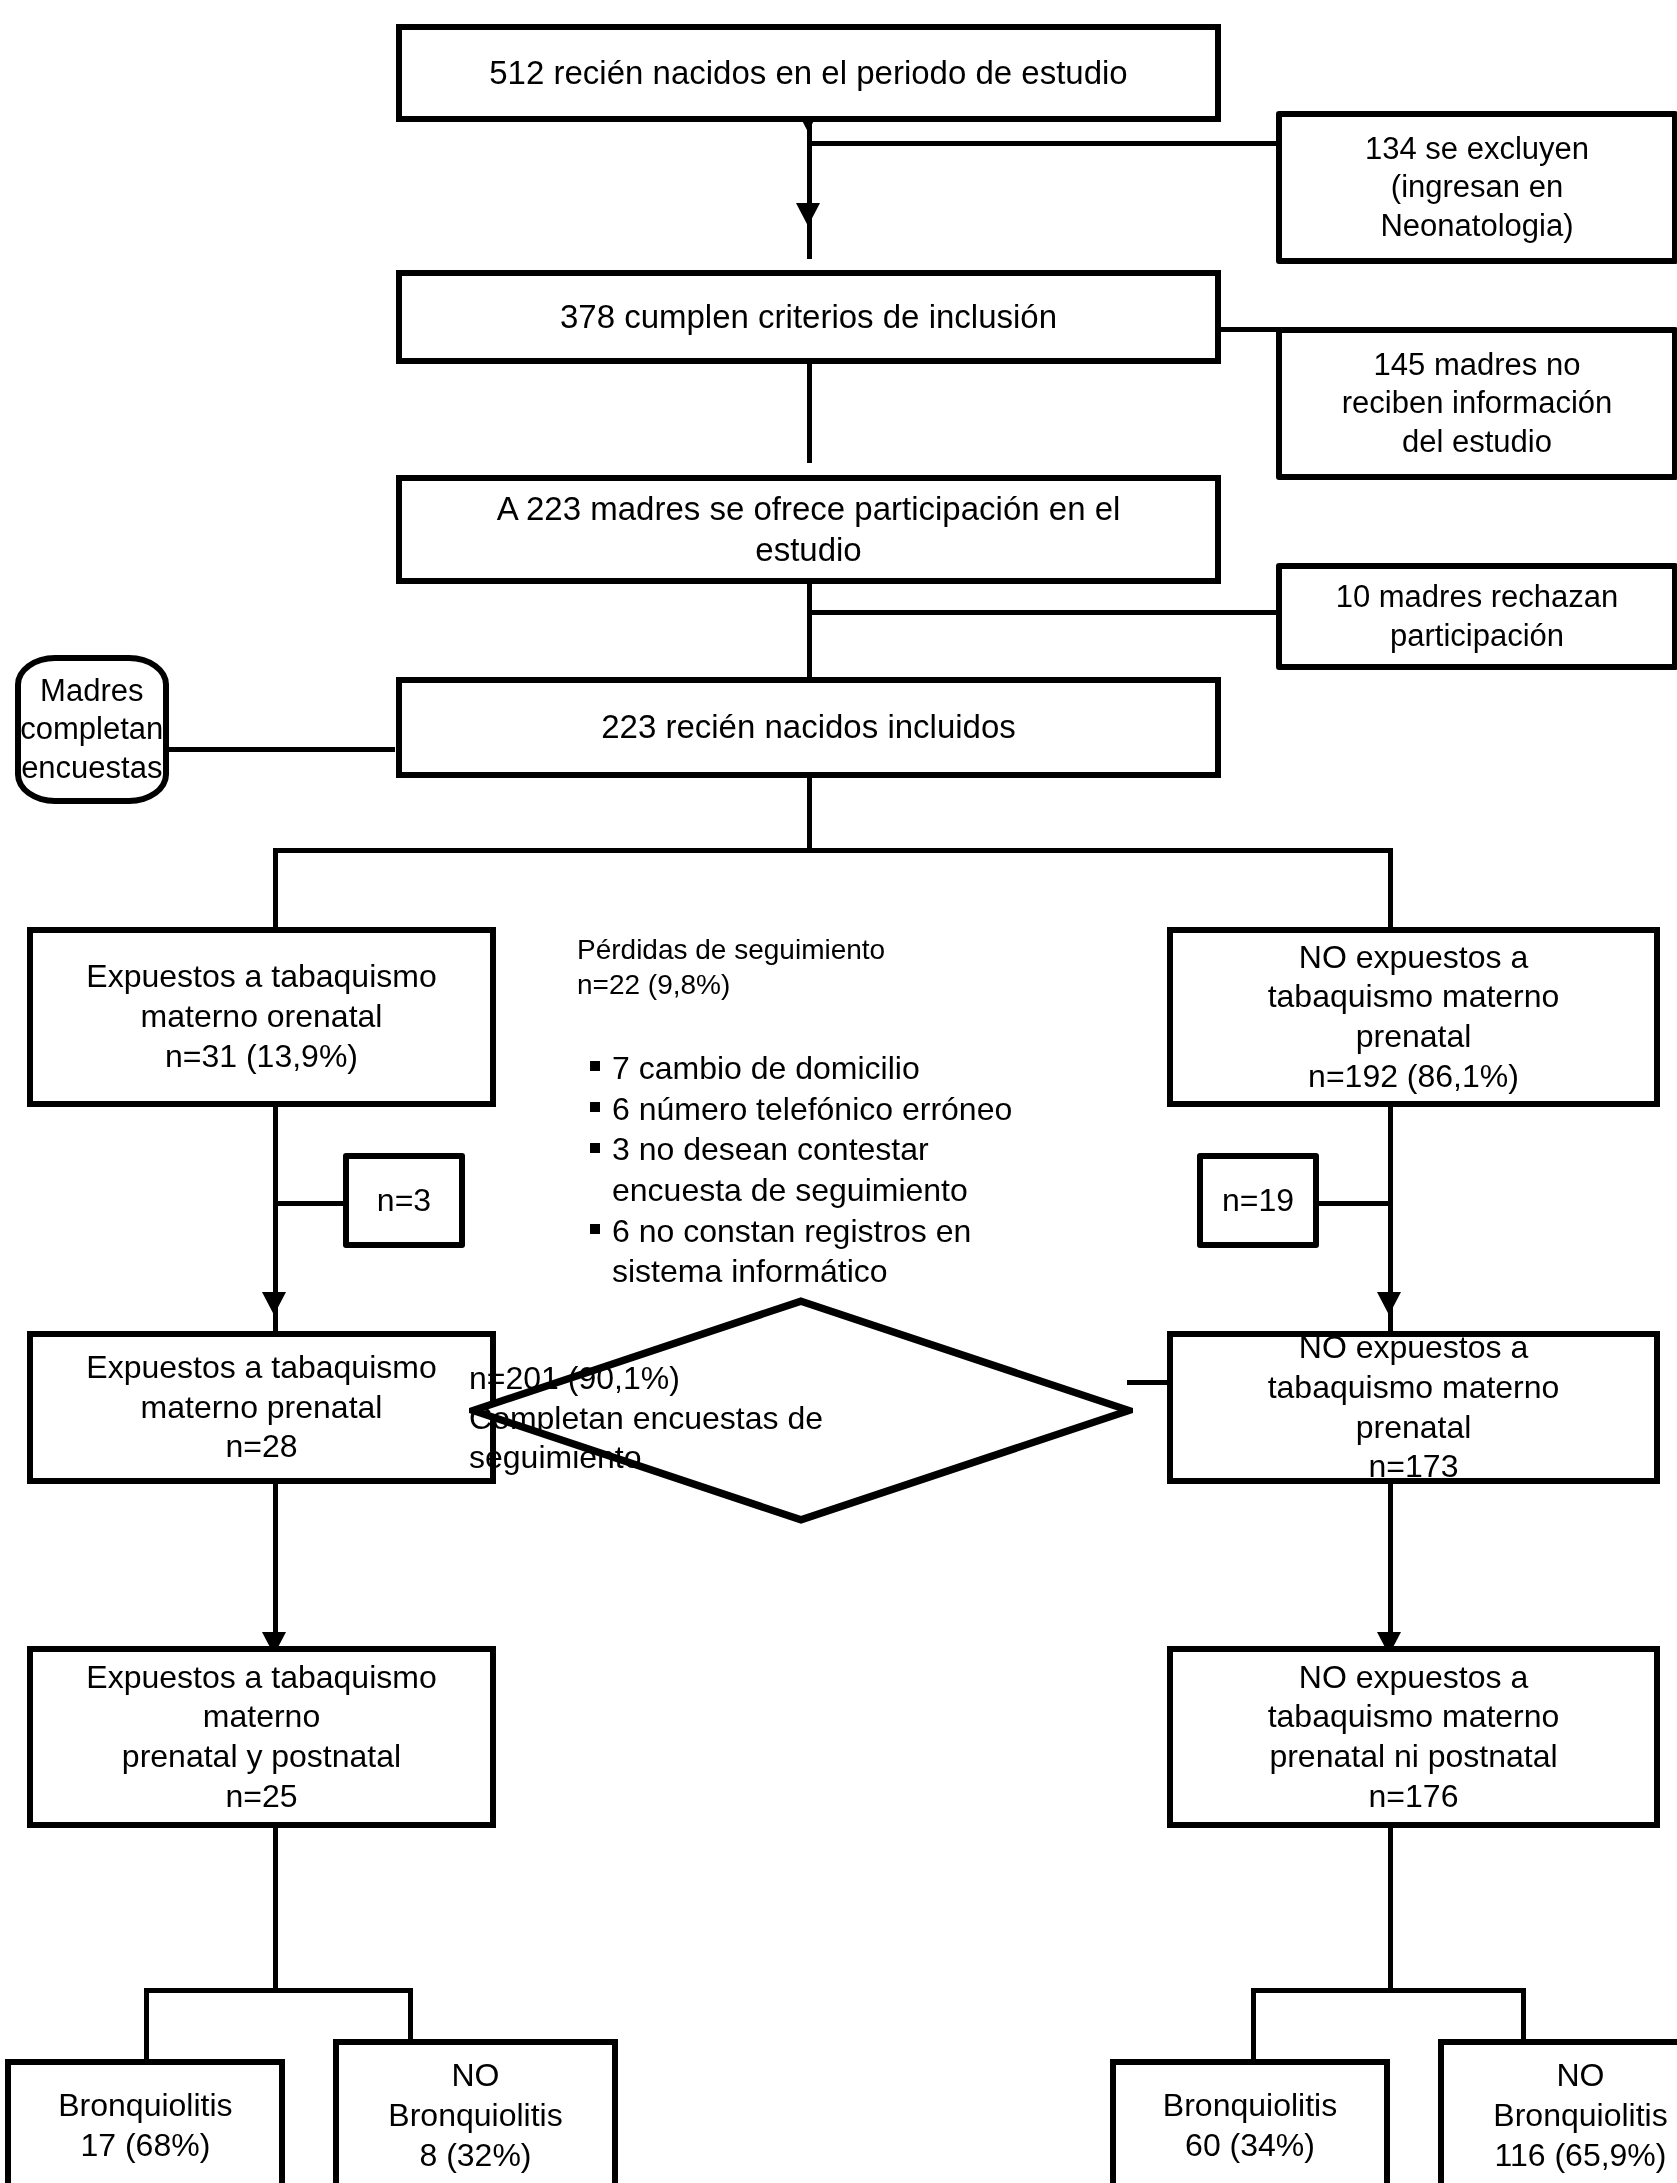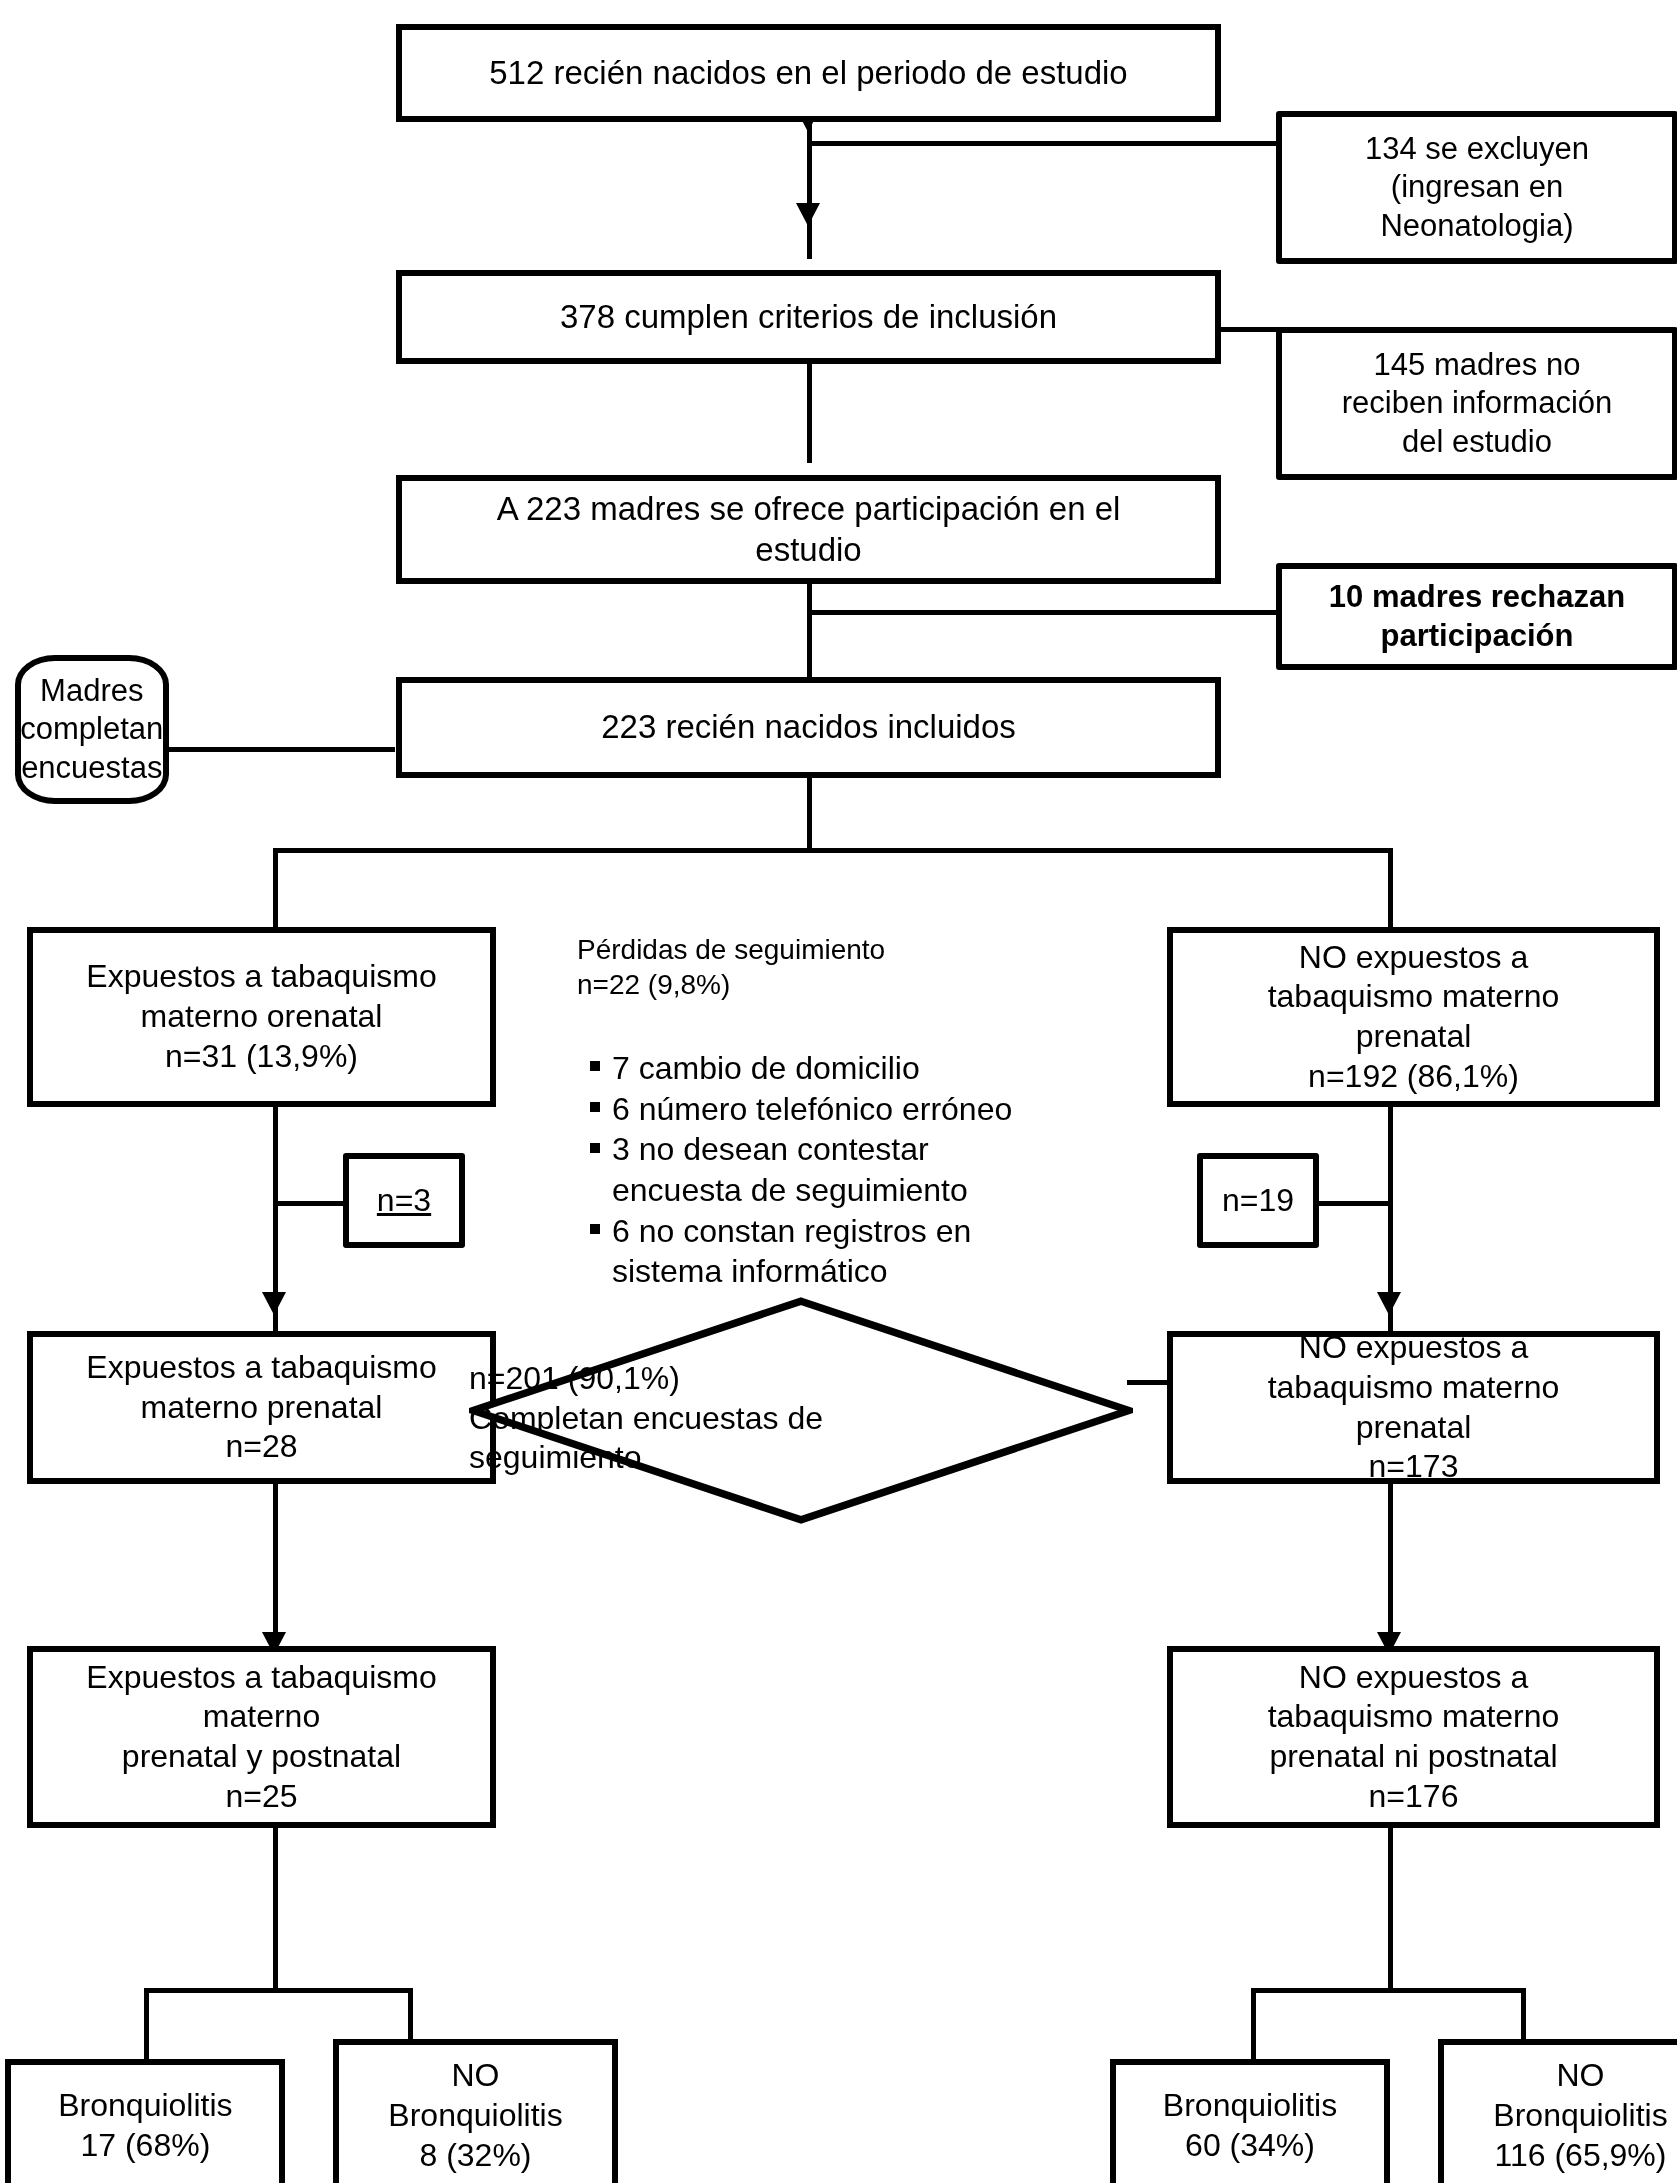--- a/index.html
+++ b/index.html
@@ -156,39 +156,39 @@
 
   <div class="node" style="left:396px; top:255px; width:825px; height:94px; font-size:33px;">378 cumplen criterios de inclusión</div>
 
   <div class="node rounded" style="left:1276px; top:312px; width:402px; height:153px; font-size:31px;">145 madres no
 reciben información
 del estudio</div>
 
   <div class="node" style="left:396px; top:460px; width:825px; height:109px; font-size:33px;">A 223 madres se ofrece participación en el
 estudio</div>
 
-  <div class="node rounded" style="left:1276px; top:548px; width:402px; height:107px; font-size:31px;font-weight:bold;">10 madres rechazan
+  <div class="node rounded" style="left:1276px; top:548px; width:402px; height:107px; font-size:31px;">10 madres rechazan
 participación</div>
 
   <div class="node rounded-pill" style="left:14.8px; top:640px; width:154px; height:149px; font-size:31px;">Madres
 completan
 encuestas</div>
 
   <div class="node" style="left:396px; top:662px; width:825px; height:101px; font-size:33px;">223 recién nacidos incluidos</div>
 
   <div class="node" style="left:27px; top:912px; width:469px; height:180px; font-size:32px;">Expuestos a tabaquismo
 materno orenatal
 n=31 (13,9%)</div>
 
   <div class="node" style="left:1167px; top:912px; width:493px; height:180px; font-size:32px;">NO expuestos a
 tabaquismo materno
 prenatal
 n=192 (86,1%)</div>
 
-  <div class="node rounded" style="left:343px; top:1138px; width:122px; height:95px; font-size:32px;text-decoration:underline;">n=3</div>
+  <div class="node rounded" style="left:343px; top:1138px; width:122px; height:95px; font-size:32px;">n=3</div>
 
   <div class="node rounded" style="left:1197px; top:1138px; width:122px; height:95px; font-size:32px;">n=19</div>
 
   <div class="node" style="left:27px; top:1316px; width:469px; height:153px; font-size:32px;">Expuestos a tabaquismo
 materno prenatal
 n=28</div>
 
   <div class="node" style="left:1167px; top:1316px; width:493px; height:153px; font-size:32px;">NO expuestos a
 tabaquismo materno
 prenatal

